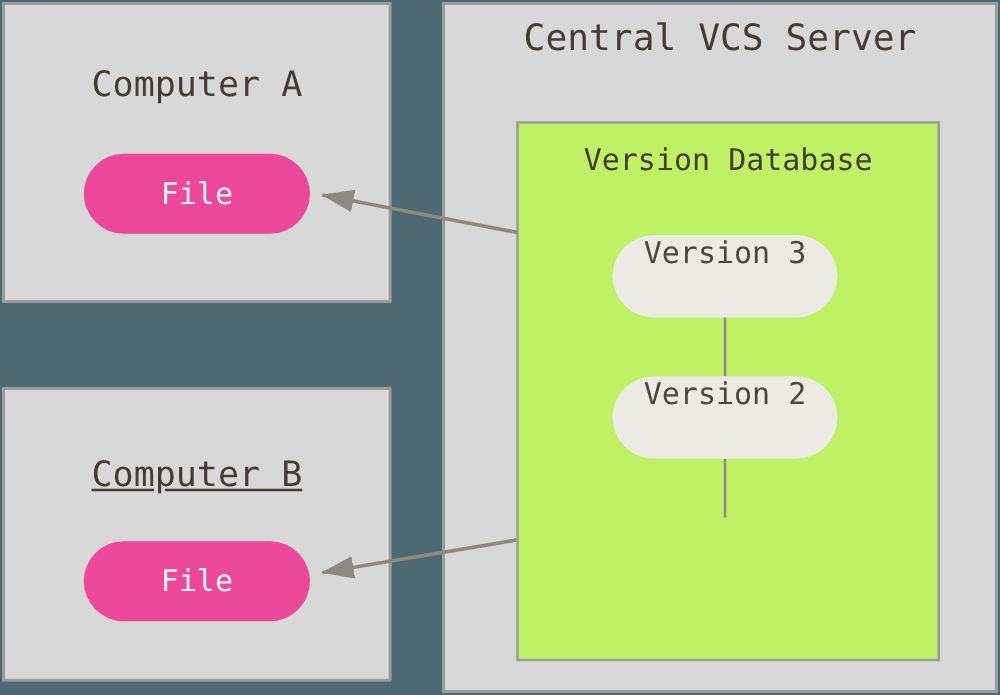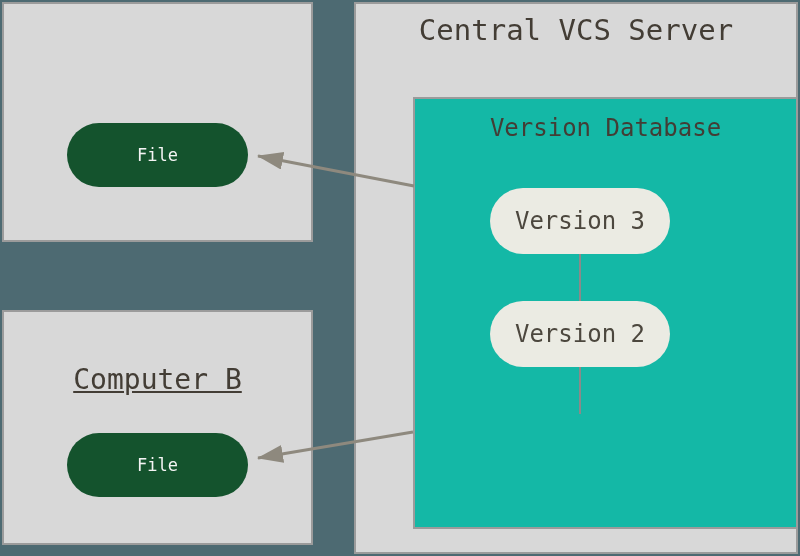--- a/index.html
+++ b/index.html
@@ -37,37 +37,37 @@
   #computer-a-box .box-title { top: 46px; }
   #computer-b-box .box-title { top: 50px; text-decoration: underline; }
   #server-box     .box-title { top: 8px; font-size: 29px; }
 
   .file-pill {
     position: absolute;
     left: 63px;
     width: 181px;
     height: 64px;
     border-radius: 32px;
-    background: #14532d;
+    background: #ec4899;
     color: #f4f4f4;
-    font-size: 17px;
+    font-size: 24px;
     display: flex;
     align-items: center;
     justify-content: center;
   }
   #computer-a-box .file-pill { top: 119px; }
   #computer-b-box .file-pill { top: 121px; }
 
   #version-database-box {
     position: absolute;
     left: 57px;
     top: 93px;
-    width: 385px;
+    width: 339px;
     height: 432px;
-    background: #14b8a6;
+    background: #bef264;
     border: 2px solid #9b9b9b;
     box-sizing: border-box;
   }
   .db-title {
     position: absolute;
     top: 14px;
     left: 0;
     width: 100%;
     text-align: center;
     color: #433d35;
@@ -78,21 +78,20 @@
   .version-pill {
     position: absolute;
     left: 75px;
     width: 180px;
     height: 66px;
     border-radius: 33px;
     background: #ebebe3;
     color: #4c473e;
     font-size: 24px;
     display: flex;
-    align-items: center;
     justify-content: center;
   }
   #version-pill-3 { top: 89px;  }
   #version-pill-2 { top: 202px; }
   #version-pill-1 { top: 315px; }
 
   .connector {
     position: absolute;
     left: 164px;
     width: 2px;
@@ -108,20 +107,21 @@
     top: 0;
     width: 800px;
     height: 556px;
     pointer-events: none;
   }
 </style>
 </head>
 <body>
 
 <div class="box" id="computer-a-box">
+  <div class="box-title">Computer A</div>
   <div class="file-pill">
     <span>File</span>
   </div>
 </div>
 
 <div class="box" id="computer-b-box">
   <div class="box-title">Computer B</div>
   <div class="file-pill">
     <span>File</span>
   </div>

